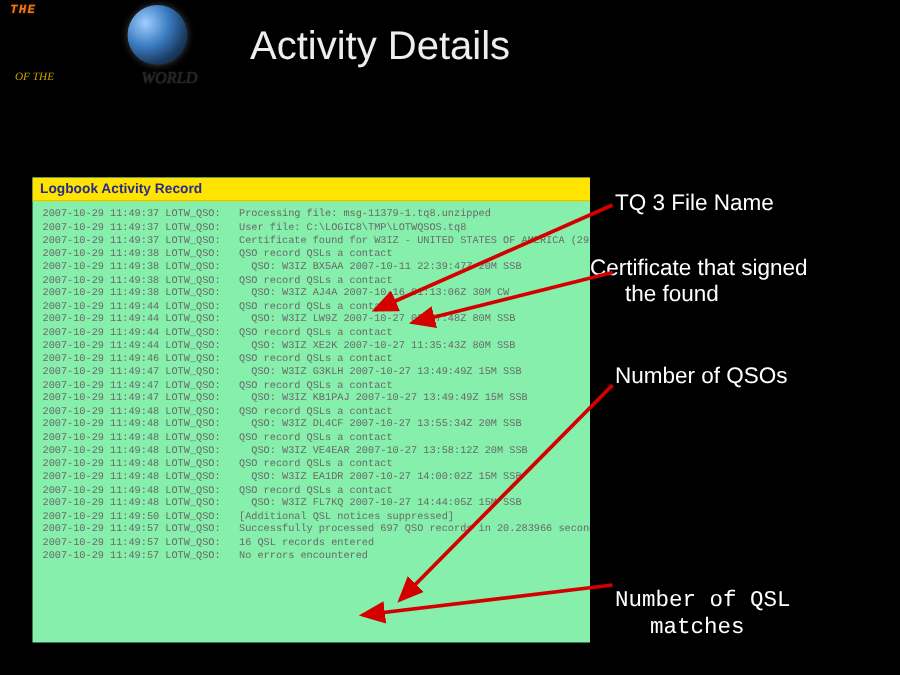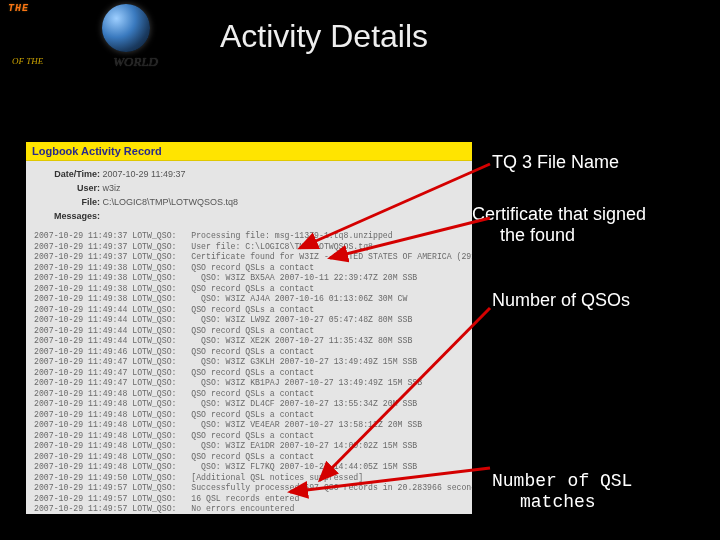--- a/index.html
+++ b/index.html
@@ -51,36 +51,36 @@
 
   .title {
     position: absolute;
     left: 200px; top: 18px;
     color: #000; 
     color: #f0f0f0;
     font-size: 32px;
     font-family: Arial, sans-serif;
   }
   
-  .title { color:#e8e8e8;margin-left:20px; }
+  .title { color:#e8e8e8; }
   
   .title { color:#111; background:#fff0; }
   .title { color:#222; }
   
   .title { color:#000; text-shadow: 0 0 1px #999; }
   
   .title { color:#eee; text-shadow:none; } 
 
   .record-panel {
     position: absolute;
     left: 26px;
     top: 142px;
     width: 446px;
     height: 372px;
-    background: #e5e5e5;
+    background: #86efac;
     box-shadow: 0 0 6px rgba(0,0,0,.6);
     font-family: Verdana, Arial, sans-serif;
     color: #444;
     overflow: hidden;
   }
   .record-header {
     background: #ffe400;
     color: #2a2a8a;
     font-weight: bold;
     font-size: 11px;
@@ -137,37 +137,20 @@
     <span class="small">THE</span>
   </div>
   <span class="ofthe">OF THE</span>
   <span class="world">WORLD</span>
 </div>
 
 <div class="title">Activity Details</div>
 
 <div class="record-panel">
   <div class="record-header">Logbook Activity Record</div>
-  <div class="record-meta">
-    <div class="row">
-      <span class="lbl">Date/Time:</span>
-      <span class="val">2007-10-29 11:49:37</span>
-    </div>
-    <div class="row">
-      <span class="lbl">User:</span>
-      <span class="val">w3iz</span>
-    </div>
-    <div class="row">
-      <span class="lbl">File:</span>
-      <span class="val">C:\LOGIC8\TMP\LOTWQSOS.tq8</span>
-    </div>
-    <div class="row">
-      <span class="lbl">Messages:</span>
-    </div>
-  </div>
   <div class="log">
     <pre>2007-10-29 11:49:37 LOTW_QSO:   Processing file: msg-11379-1.tq8.unzipped
 2007-10-29 11:49:37 LOTW_QSO:   User file: C:\LOGIC8\TMP\LOTWQSOS.tq8
 2007-10-29 11:49:37 LOTW_QSO:   Certificate found for W3IZ - UNITED STATES OF AMERICA (291)
 2007-10-29 11:49:38 LOTW_QSO:   QSO record QSLs a contact
 2007-10-29 11:49:38 LOTW_QSO:     QSO: W3IZ BX5AA 2007-10-11 22:39:47Z 20M SSB
 2007-10-29 11:49:38 LOTW_QSO:   QSO record QSLs a contact
 2007-10-29 11:49:38 LOTW_QSO:     QSO: W3IZ AJ4A 2007-10-16 01:13:06Z 30M CW
 2007-10-29 11:49:44 LOTW_QSO:   QSO record QSLs a contact
 2007-10-29 11:49:44 LOTW_QSO:     QSO: W3IZ LW9Z 2007-10-27 05:47:48Z 80M SSB

